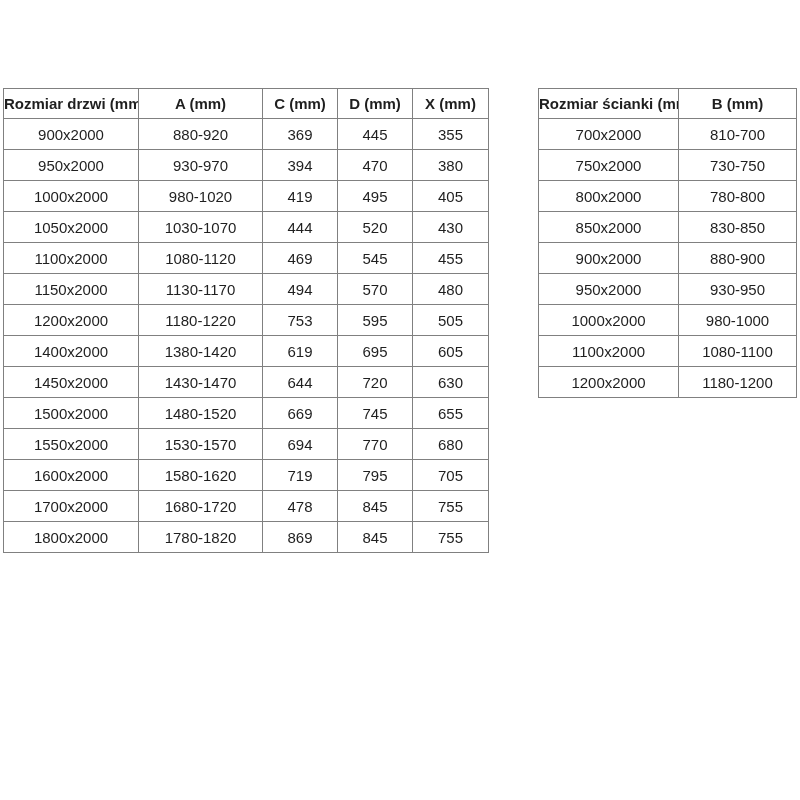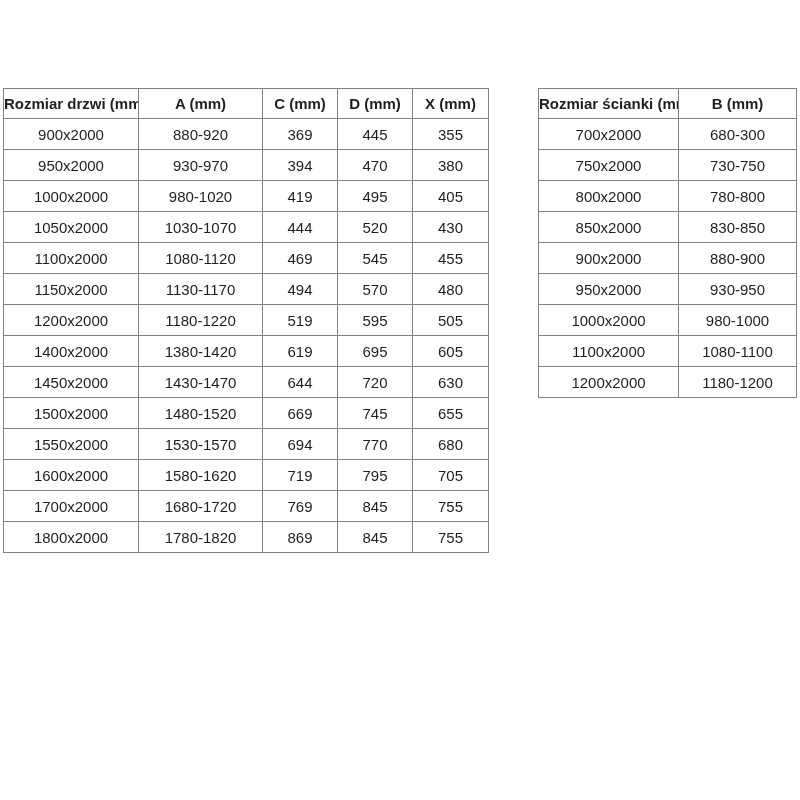--- a/index.html
+++ b/index.html
@@ -110,21 +110,21 @@
       <tr>
         <td>1150x2000</td>
         <td>1130-1170</td>
         <td>494</td>
         <td>570</td>
         <td>480</td>
       </tr>
       <tr>
         <td>1200x2000</td>
         <td>1180-1220</td>
-        <td>519</td>
+        <td>753</td>
         <td>595</td>
         <td>505</td>
       </tr>
       <tr>
         <td>1400x2000</td>
         <td>1380-1420</td>
         <td>619</td>
         <td>695</td>
         <td>605</td>
       </tr>
@@ -152,21 +152,21 @@
       <tr>
         <td>1600x2000</td>
         <td>1580-1620</td>
         <td>719</td>
         <td>795</td>
         <td>705</td>
       </tr>
       <tr>
         <td>1700x2000</td>
         <td>1680-1720</td>
-        <td>769</td>
+        <td>478</td>
         <td>845</td>
         <td>755</td>
       </tr>
       <tr>
         <td>1800x2000</td>
         <td>1780-1820</td>
         <td>869</td>
         <td>845</td>
         <td>755</td>
       </tr>
@@ -180,21 +180,21 @@
   </colgroup>
   <thead>
       <tr>
         <th>Rozmiar ścianki (mm)</th>
         <th>B (mm)</th>
       </tr>
     </thead>
   <tbody>
       <tr>
         <td>700x2000</td>
-        <td>680-300</td>
+        <td>810-700</td>
       </tr>
       <tr>
         <td>750x2000</td>
         <td>730-750</td>
       </tr>
       <tr>
         <td>800x2000</td>
         <td>780-800</td>
       </tr>
       <tr>

